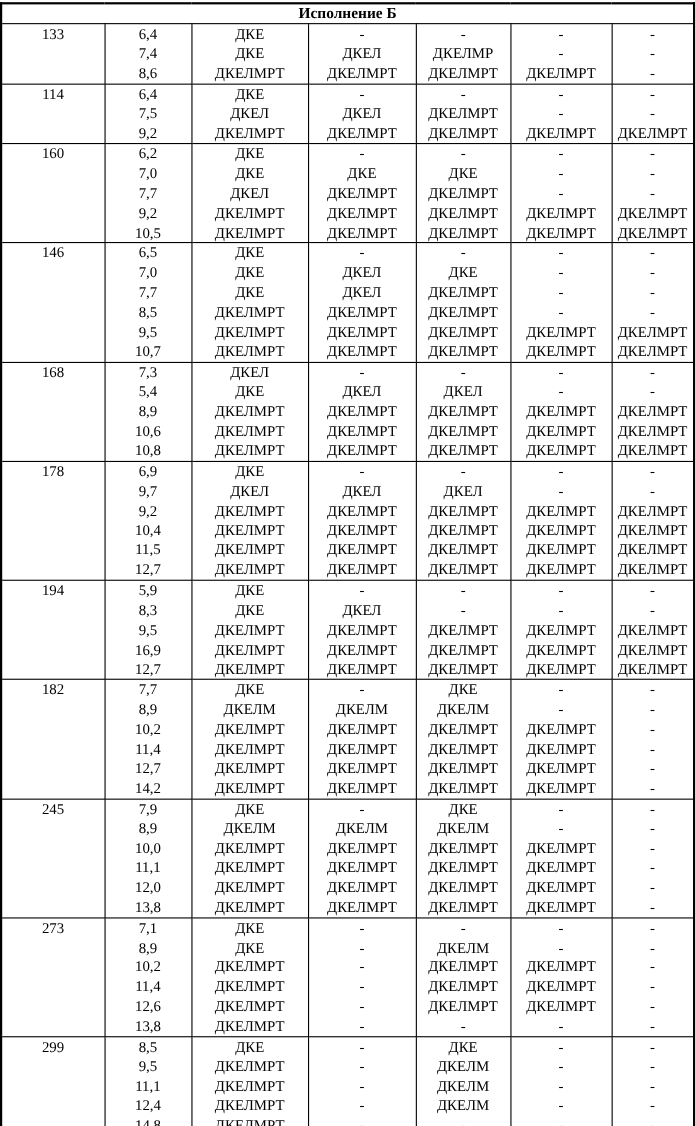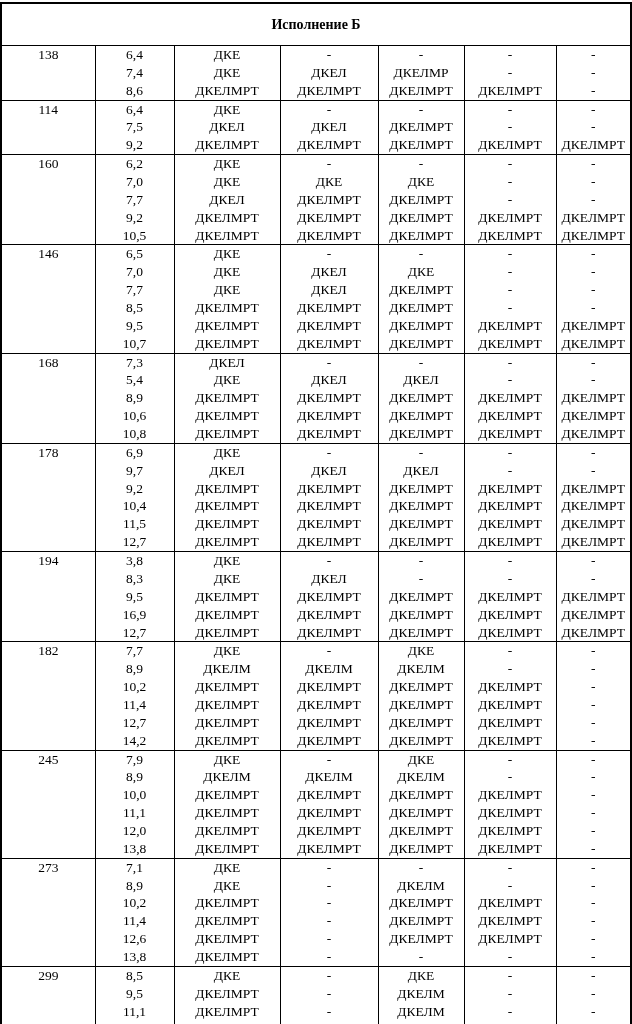--- a/index.html
+++ b/index.html
@@ -25,21 +25,21 @@
   }
   col.c0 { width: 94px; }
   col.c1 { width: 79px; }
   col.c2 { width: 106px; }
   col.c3 { width: 98px; }
   col.c4 { width: 86px; }
   col.c5 { width: 92px; }
   col.c6 { width: 75px; }
   th.title-cell {
     border: 1px solid #000;
-    padding: 12px;
+    padding: 0;
     height: 17px;
     line-height: 17px;
     text-align: center;
     font-weight: bold;
     font-size: 14px;
     white-space: nowrap;
   }
   td.cell {
     border: 1px solid #000;
     padding: 0;
@@ -68,21 +68,21 @@
         <col class="c6">
     </colgroup>
     <thead>
       <tr>
         <th class="title-cell" colspan="7">Исполнение Б</th>
       </tr>
     </thead>
     <tbody>
         <tr>
           <td class="cell">
-            <div class="line">138</div>
+            <div class="line">133</div>
           </td>
           <td class="cell">
             <div class="line">6,4</div>
             <div class="line">7,4</div>
             <div class="line">8,6</div>
           </td>
           <td class="cell">
             <div class="line">ДКЕ</div>
             <div class="line">ДКЕ</div>
             <div class="line">ДКЕЛМРТ</div>
@@ -341,21 +341,21 @@
             <div class="line">ДКЕЛМРТ</div>
             <div class="line">ДКЕЛМРТ</div>
             <div class="line">ДКЕЛМРТ</div>
           </td>
         </tr>
         <tr>
           <td class="cell">
             <div class="line">194</div>
           </td>
           <td class="cell">
-            <div class="line">3,8</div>
+            <div class="line">5,9</div>
             <div class="line">8,3</div>
             <div class="line">9,5</div>
             <div class="line">16,9</div>
             <div class="line">12,7</div>
           </td>
           <td class="cell">
             <div class="line">ДКЕ</div>
             <div class="line">ДКЕ</div>
             <div class="line">ДКЕЛМРТ</div>
             <div class="line">ДКЕЛМРТ</div>

